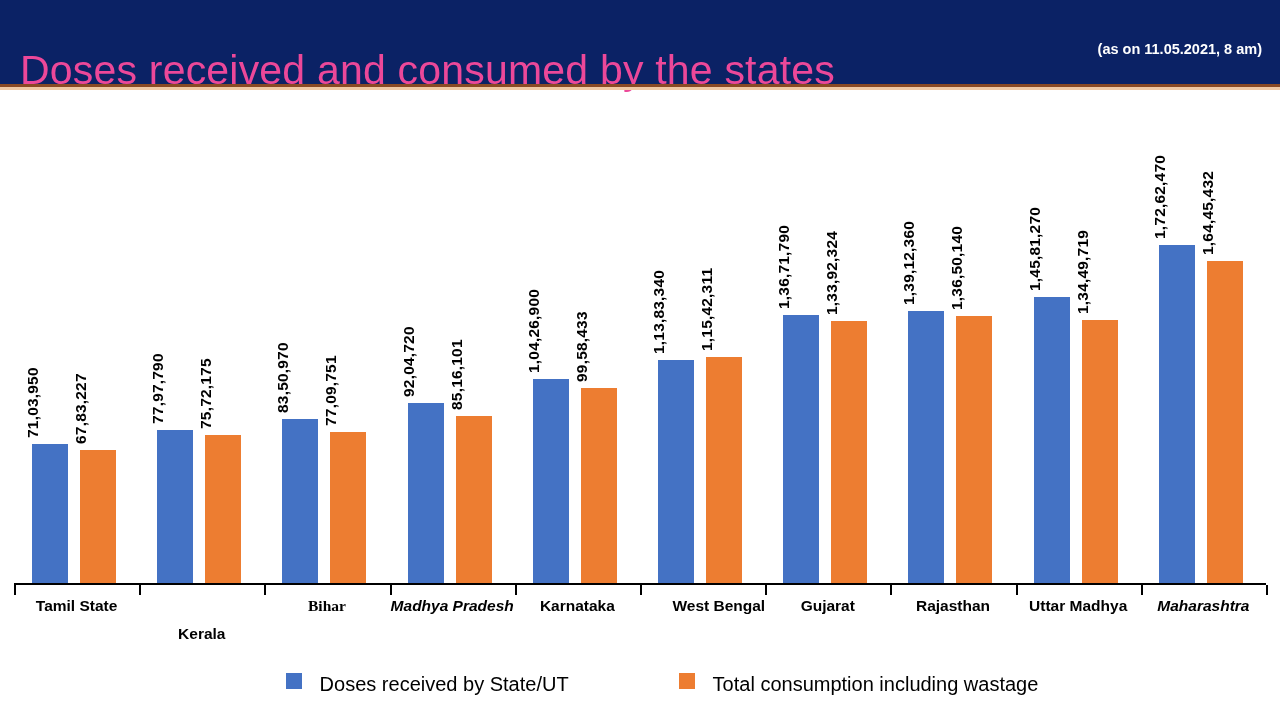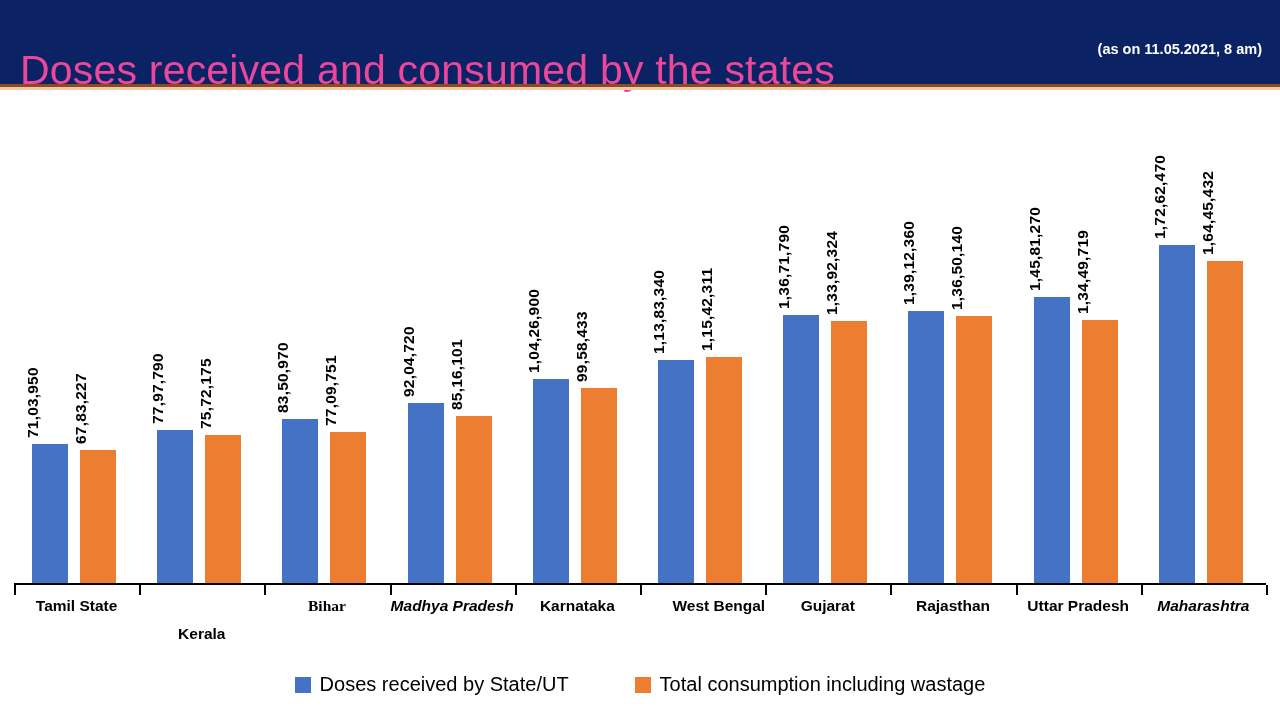--- a/index.html
+++ b/index.html
@@ -156,22 +156,23 @@
     left: 0;
     top: 578px;
     width: 1280px;
     display: flex;
     justify-content: center;
     align-items: center;
     gap: 66px;
   }
   .legend-item {
     display: flex;
-    align-items: center;
-    gap: 9px;
+    align-items: flex-start;
+    gap: 18px;
+    margin-left: 44px;
   }
   .legend-swatch {
     width: 16px;
     height: 16px;
     flex: 0 0 auto;
   }
   .legend-text {
     font-size: 20px;
     color: #000000;
     white-space: nowrap;
@@ -306,21 +307,21 @@
     </div>
   <div class="cat-labels" id="catlabels">
       <div class="cat-label" style="left: 0px; width: 125.2px;">Tamil State</div>
       <div class="cat-label" style="left: 125.2px; width: 125.2px; margin-top: 28px;">Kerala</div>
       <div class="cat-label" style="left: 250.4px; width: 125.2px; font-family: Liberation Serif, serif;">Bihar</div>
       <div class="cat-label" style="left: 375.6px; width: 125.2px; font-style: italic;">Madhya Pradesh</div>
       <div class="cat-label" style="left: 500.8px; width: 125.2px;">Karnataka</div>
       <div class="cat-label" style="left: 626px; width: 125.2px; text-align: right;">West Bengal</div>
       <div class="cat-label" style="left: 751.2px; width: 125.2px;">Gujarat</div>
       <div class="cat-label" style="left: 876.4px; width: 125.2px;">Rajasthan</div>
-      <div class="cat-label" style="left: 1001.6px; width: 125.2px;">Uttar Pradesh</div>
+      <div class="cat-label" style="left: 1001.6px; width: 125.2px;">Uttar Madhya</div>
       <div class="cat-label" style="left: 1126.8px; width: 125.2px; font-style: italic;">Maharashtra</div>
     </div>
 
   <div class="legend">
     <div class="legend-item">
       <span class="legend-swatch" style="background: rgb(68, 114, 196);"></span>
       <span class="legend-text">Doses received by State/UT</span>
     </div>
     <div class="legend-item">
       <span class="legend-swatch" style="background: rgb(237, 125, 49);"></span>

